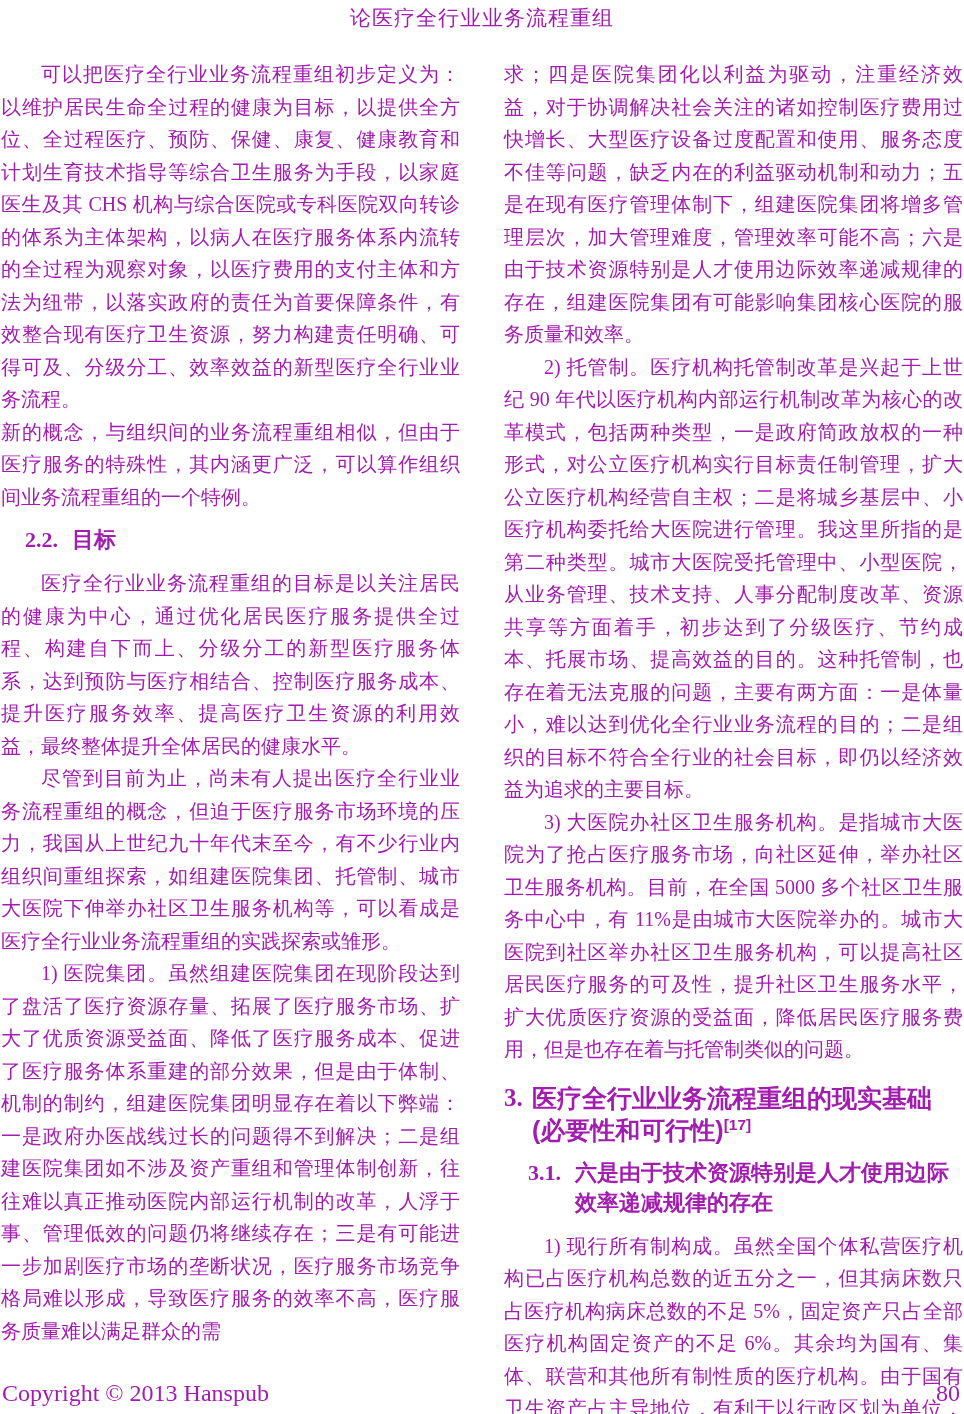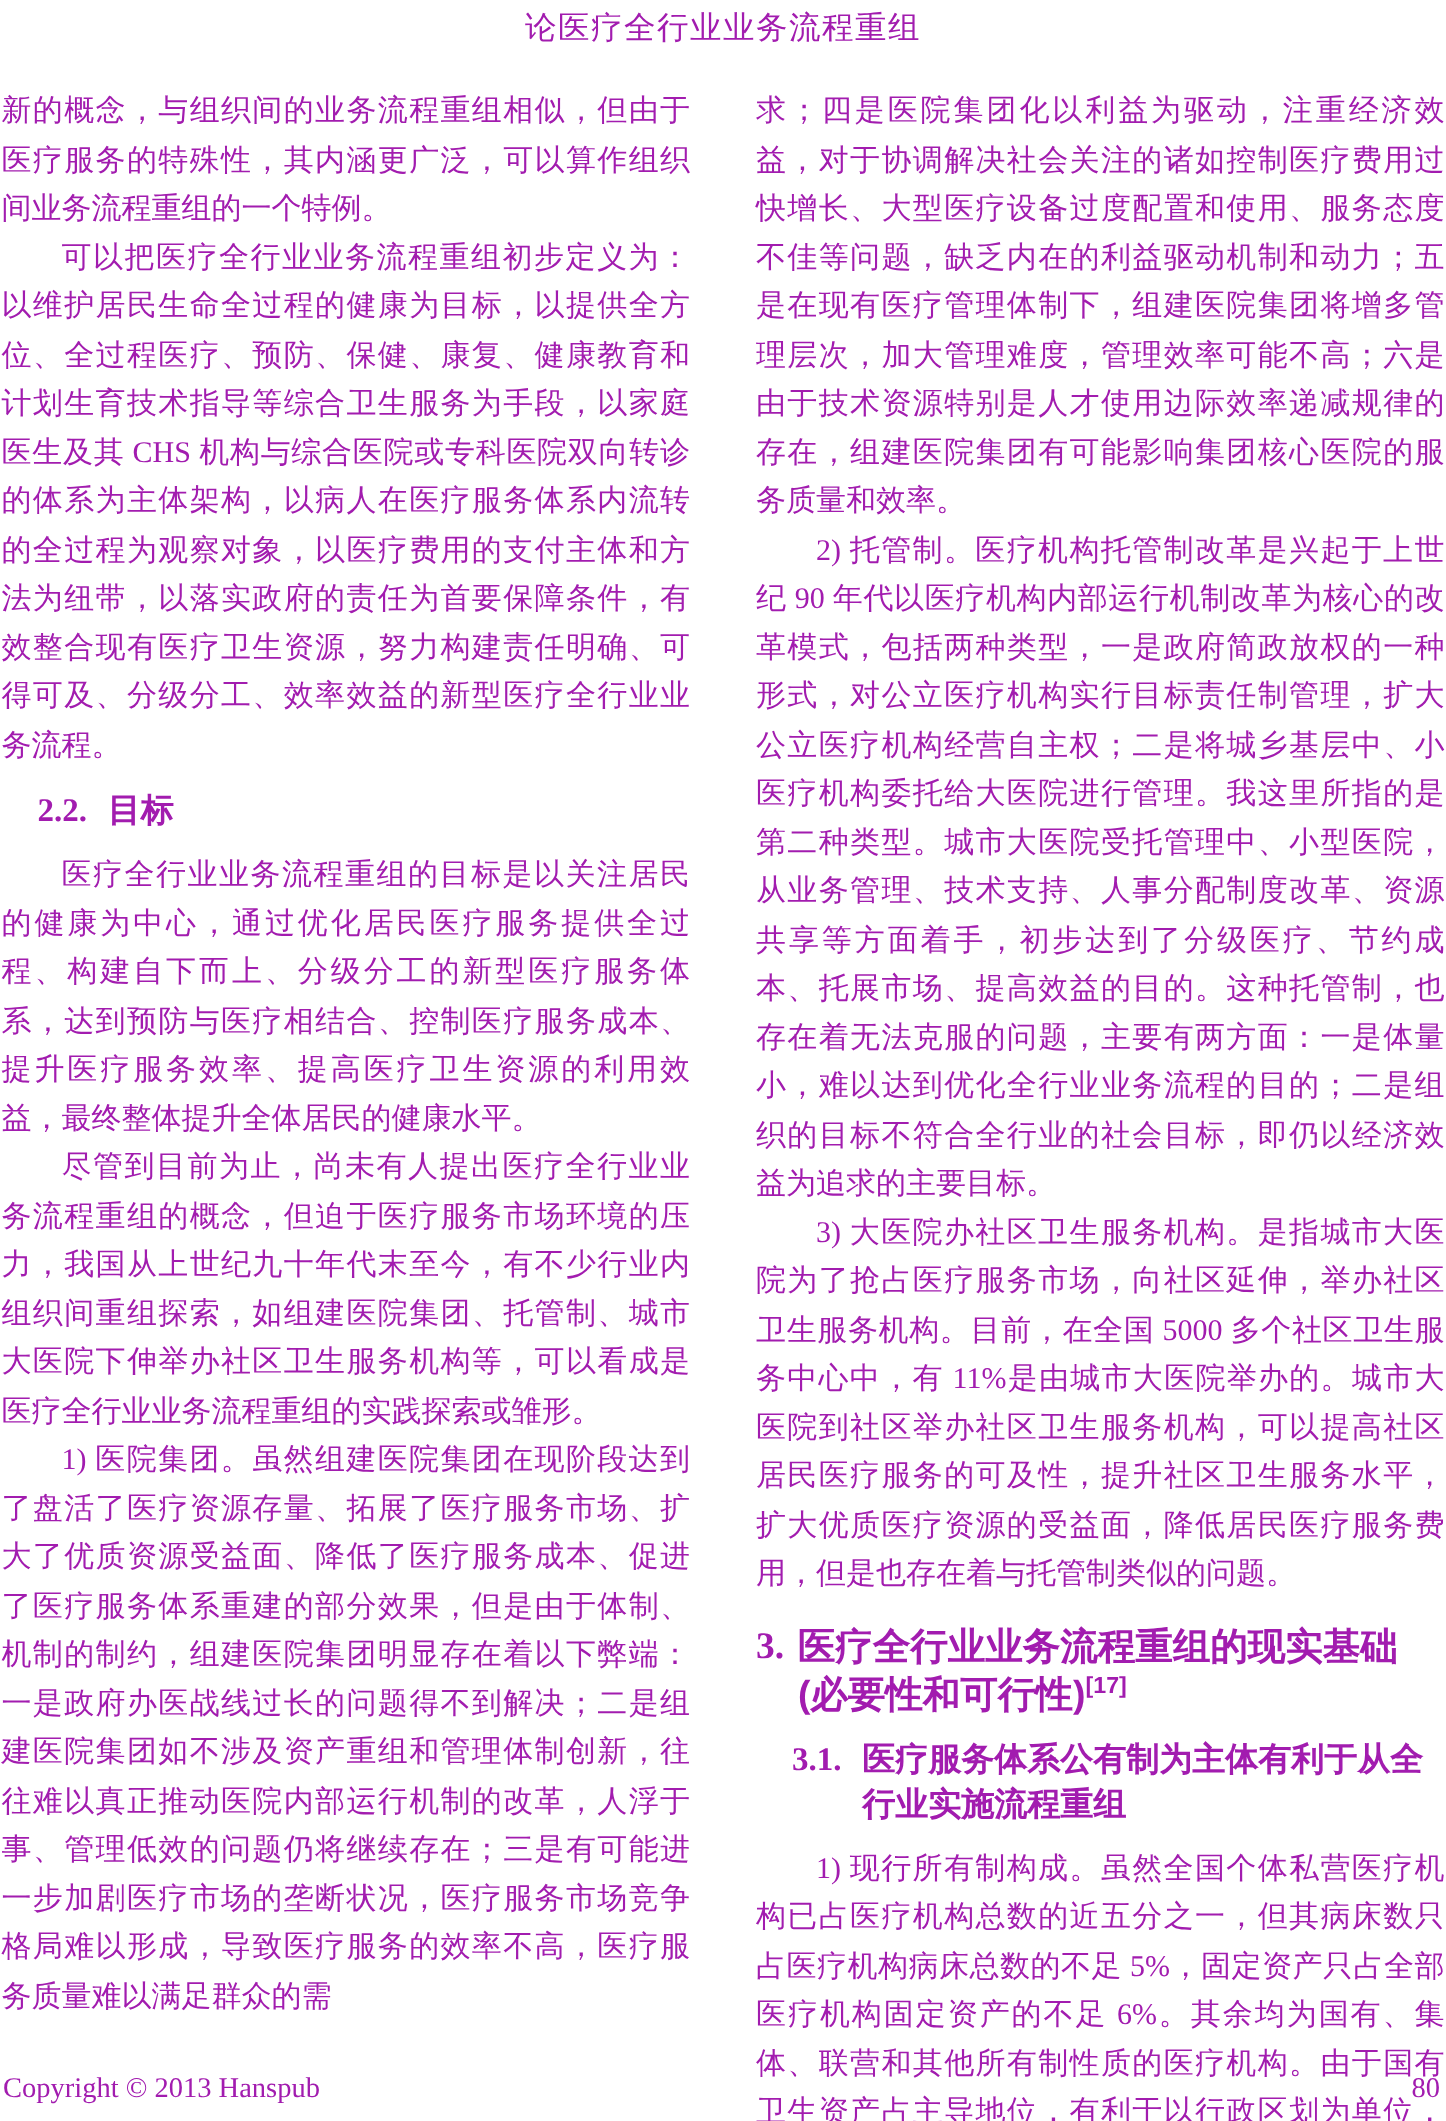--- a/index.html
+++ b/index.html
@@ -76,56 +76,56 @@
     font-family: Liberation Sans, sans-serif;
     text-align: center;
   }
   .footer {
     position: absolute;
     left: 2px;
     right: 4px;
     bottom: 8px;
     display: flex;
     justify-content: space-between;
-    font-size: 19px;
+    font-size: 24px;
     line-height: 26px;
   }
 </style>
 </head>
 <body>
 
 <div class="page">
 
   <div class="header-title">论医疗全行业业务流程重组</div>
 
   <div class="columns">
 
     <div class="col">
+      <p class="body indent">可以把医疗全行业业务流程重组初步定义为：以维护居民生命全过程的健康为目标，以提供全方位、全过程医疗、预防、保健、康复、健康教育和计划生育技术指导等综合卫生服务为手段，以家庭医生及其 CHS 机构与综合医院或专科医院双向转诊的体系为主体架构，以病人在医疗服务体系内流转的全过程为观察对象，以医疗费用的支付主体和方法为纽带，以落实政府的责任为首要保障条件，有效整合现有医疗卫生资源，努力构建责任明确、可得可及、分级分工、效率效益的新型医疗全行业业务流程。</p>
       <p class="body">新的概念，与组织间的业务流程重组相似，但由于医疗服务的特殊性，其内涵更广泛，可以算作组织间业务流程重组的一个特例。</p>
-      <p class="body indent">可以把医疗全行业业务流程重组初步定义为：以维护居民生命全过程的健康为目标，以提供全方位、全过程医疗、预防、保健、康复、健康教育和计划生育技术指导等综合卫生服务为手段，以家庭医生及其 CHS 机构与综合医院或专科医院双向转诊的体系为主体架构，以病人在医疗服务体系内流转的全过程为观察对象，以医疗费用的支付主体和方法为纽带，以落实政府的责任为首要保障条件，有效整合现有医疗卫生资源，努力构建责任明确、可得可及、分级分工、效率效益的新型医疗全行业业务流程。</p>
       <div class="h2">
         <span class="hnum">2.2.</span>
         <span class="htext">目标</span>
       </div>
       <p class="body indent">医疗全行业业务流程重组的目标是以关注居民的健康为中心，通过优化居民医疗服务提供全过程、构建自下而上、分级分工的新型医疗服务体系，达到预防与医疗相结合、控制医疗服务成本、提升医疗服务效率、提高医疗卫生资源的利用效益，最终整体提升全体居民的健康水平。</p>
       <p class="body indent">尽管到目前为止，尚未有人提出医疗全行业业务流程重组的概念，但迫于医疗服务市场环境的压力，我国从上世纪九十年代末至今，有不少行业内组织间重组探索，如组建医院集团、托管制、城市大医院下伸举办社区卫生服务机构等，可以看成是医疗全行业业务流程重组的实践探索或雏形。</p>
       <p class="body indent">1) 医院集团。虽然组建医院集团在现阶段达到了盘活了医疗资源存量、拓展了医疗服务市场、扩大了优质资源受益面、降低了医疗服务成本、促进了医疗服务体系重建的部分效果，但是由于体制、机制的制约，组建医院集团明显存在着以下弊端：一是政府办医战线过长的问题得不到解决；二是组建医院集团如不涉及资产重组和管理体制创新，往往难以真正推动医院内部运行机制的改革，人浮于事、管理低效的问题仍将继续存在；三是有可能进一步加剧医疗市场的垄断状况，医疗服务市场竞争格局难以形成，导致医疗服务的效率不高，医疗服务质量难以满足群众的需</p>
     </div>
 
     <div class="col">
       <p class="body">求；四是医院集团化以利益为驱动，注重经济效益，对于协调解决社会关注的诸如控制医疗费用过快增长、大型医疗设备过度配置和使用、服务态度不佳等问题，缺乏内在的利益驱动机制和动力；五是在现有医疗管理体制下，组建医院集团将增多管理层次，加大管理难度，管理效率可能不高；六是由于技术资源特别是人才使用边际效率递减规律的存在，组建医院集团有可能影响集团核心医院的服务质量和效率。</p>
       <p class="body indent">2) 托管制。医疗机构托管制改革是兴起于上世纪 90 年代以医疗机构内部运行机制改革为核心的改革模式，包括两种类型，一是政府简政放权的一种形式，对公立医疗机构实行目标责任制管理，扩大公立医疗机构经营自主权；二是将城乡基层中、小医疗机构委托给大医院进行管理。我这里所指的是第二种类型。城市大医院受托管理中、小型医院，从业务管理、技术支持、人事分配制度改革、资源共享等方面着手，初步达到了分级医疗、节约成本、托展市场、提高效益的目的。这种托管制，也存在着无法克服的问题，主要有两方面：一是体量小，难以达到优化全行业业务流程的目的；二是组织的目标不符合全行业的社会目标，即仍以经济效益为追求的主要目标。</p>
       <p class="body indent">3) 大医院办社区卫生服务机构。是指城市大医院为了抢占医疗服务市场，向社区延伸，举办社区卫生服务机构。目前，在全国 5000 多个社区卫生服务中心中，有 11%是由城市大医院举办的。城市大医院到社区举办社区卫生服务机构，可以提高社区居民医疗服务的可及性，提升社区卫生服务水平，扩大优质医疗资源的受益面，降低居民医疗服务费用，但是也存在着与托管制类似的问题。</p>
       <div class="h1">
         <span class="hnum">3.</span>
         <span class="htext"><span>医疗全行业业务流程重组的现实基础(必要性和可行性)</span><sup>[17]</sup></span>
       </div>
       <div class="h2">
         <span class="hnum">3.1.</span>
-        <span class="htext">医疗服务体系公有制为主体有利于从全行业实施流程重组</span>
+        <span class="htext">六是由于技术资源特别是人才使用边际效率递减规律的存在</span>
       </div>
       <p class="body indent">1) 现行所有制构成。虽然全国个体私营医疗机构已占医疗机构总数的近五分之一，但其病床数只占医疗机构病床总数的不足 5%，固定资产只占全部医疗机构固定资产的不足 6%。其余均为国有、集体、联营和其他所有制性质的医疗机构。由于国有卫生资产占主导地位，有利于以行政区划为单位，自下而上构</p>
     </div>
 
   </div>
 
   <div class="footer">
     <span>Copyright © 2013 Hanspub</span>
     <span>80</span>
   </div>

